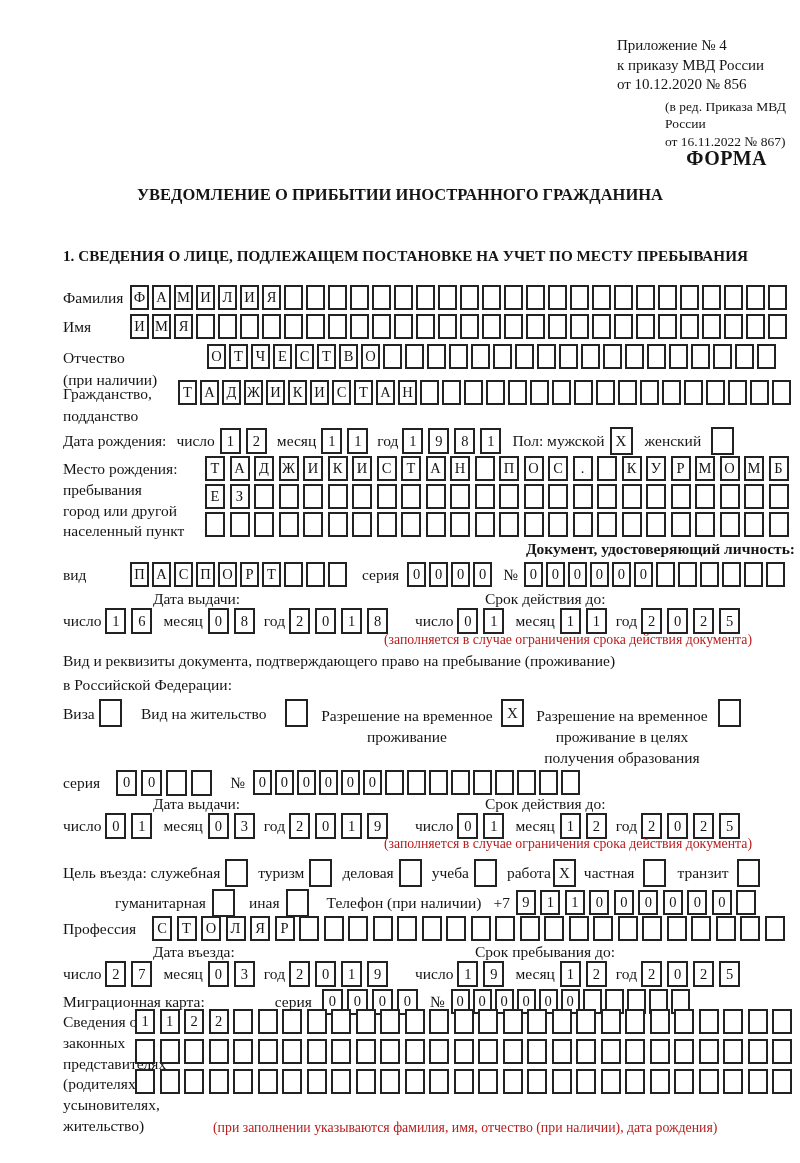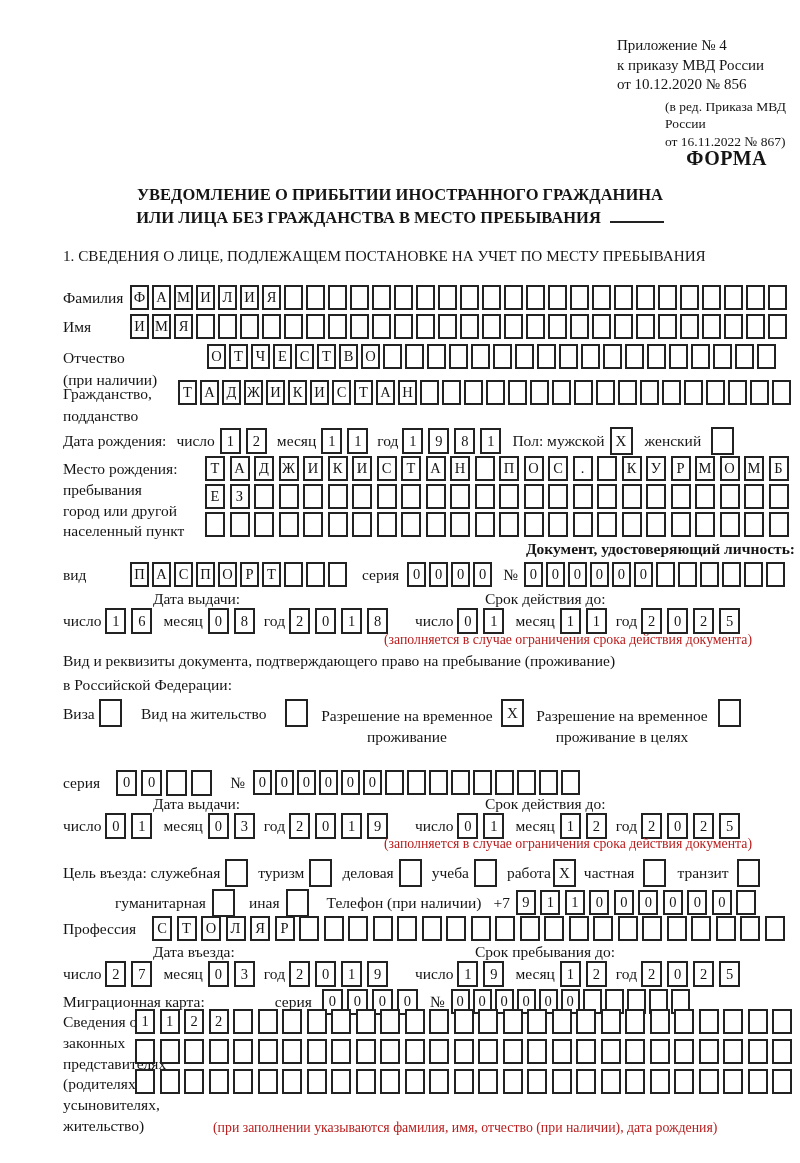--- a/index.html
+++ b/index.html
@@ -7,21 +7,21 @@
   .page {
     position:relative; width:800px; height:1163px; background:#ffffff;
     font-family:"Liberation Serif","DejaVu Serif",serif; color:#151515;
     font-size:15.5px; overflow:hidden;
   }
   .appendix { position:absolute; left:617px; top:36px; font-size:15px; line-height:19.5px; }
   .appendix .amend { margin-top:3px; font-size:13.5px; line-height:17.5px;margin-left:48px; }
   .forma { position:absolute; top:147px; right:33px; font-weight:700; font-size:20px; letter-spacing:.5px; }
   .title { position:absolute; top:183px; left:40px; width:720px; text-align:center; font-weight:700; font-size:16.5px; line-height:23px; }
   .blankline { display:inline-block; width:54px; height:6px; border-bottom:2.5px solid #222; margin-left:9px; }
-  .section { position:absolute; top:247px; left:63px; font-weight:400; font-size:15.2px; }
+  .section { position:absolute; top:247px; left:63px; font-weight:700; font-size:15.2px; }
   .form { position:absolute; left:63px; top:280px; width:732px; height:875px; }
   .frow { position:absolute; left:0; right:0; }
   .flex { display:flex; align-items:center; }
   .cells { display:inline-flex; align-items:center; }
   .cell {
     flex:none; width:19px; height:25px; border:2px solid #222; margin-right:3px;
     display:inline-flex; align-items:center; justify-content:center;
     font-size:14.5px; background:#fff;
   }
   .lg .cell { width:20px; margin-right:4.5px; }
@@ -53,21 +53,20 @@
     <div class="amend">
       <div>(в ред. Приказа МВД России</div>
       <div>от 16.11.2022 № 867)</div>
     </div>
   </div>
 
   <div class="forma">ФОРМА</div>
 
   <div class="title">
     <div>УВЕДОМЛЕНИЕ О ПРИБЫТИИ ИНОСТРАННОГО ГРАЖДАНИНА</div>
-    <div><span>ИЛИ ЛИЦА БЕЗ ГРАЖДАНСТВА В МЕСТО ПРЕБЫВАНИЯ</span><span class="blankline"></span></div>
   </div>
 
   <div class="section">1. СВЕДЕНИЯ О ЛИЦЕ, ПОДЛЕЖАЩЕМ ПОСТАНОВКЕ НА УЧЕТ ПО МЕСТУ ПРЕБЫВАНИЯ</div>
 
   <div class="form">
 
     <div class="frow" style="top:5px;height:27px">
       <span class="lbl" style="position:absolute;left:0;top:3px">Фамилия</span>
       <span class="cells" style="position:absolute;left:67px;top:0">
           <span class="cell">Ф</span>
@@ -418,20 +417,21 @@
       <span style="position:absolute;left:78px;top:6px">Вид на жительство</span>
       <span class="checkbox" style="position:absolute;left:222px;top:0"></span>
       <span class="optblock" style="left:258px;top:6px;width:172px">
         <span style="display:block">Разрешение на временное</span>
         <span style="display:block">проживание</span>
       </span>
       <span class="checkbox" style="position:absolute;left:438px;top:0">X</span>
       <span class="optblock" style="left:470px;top:6px;width:178px">
         <span style="display:block">Разрешение на временное</span>
         <span style="display:block">проживание в целях</span>
+        <span style="display:block">получения образования</span>
       </span>
       <span class="checkbox" style="position:absolute;left:655px;top:0"></span>
     </div>
 
     <div class="frow flex" style="top:489px;height:27px">
       <span>серия</span>
       <span class="cells xl ml16">
           <span class="cell">0</span>
           <span class="cell">0</span>
           <span class="cell"></span>

